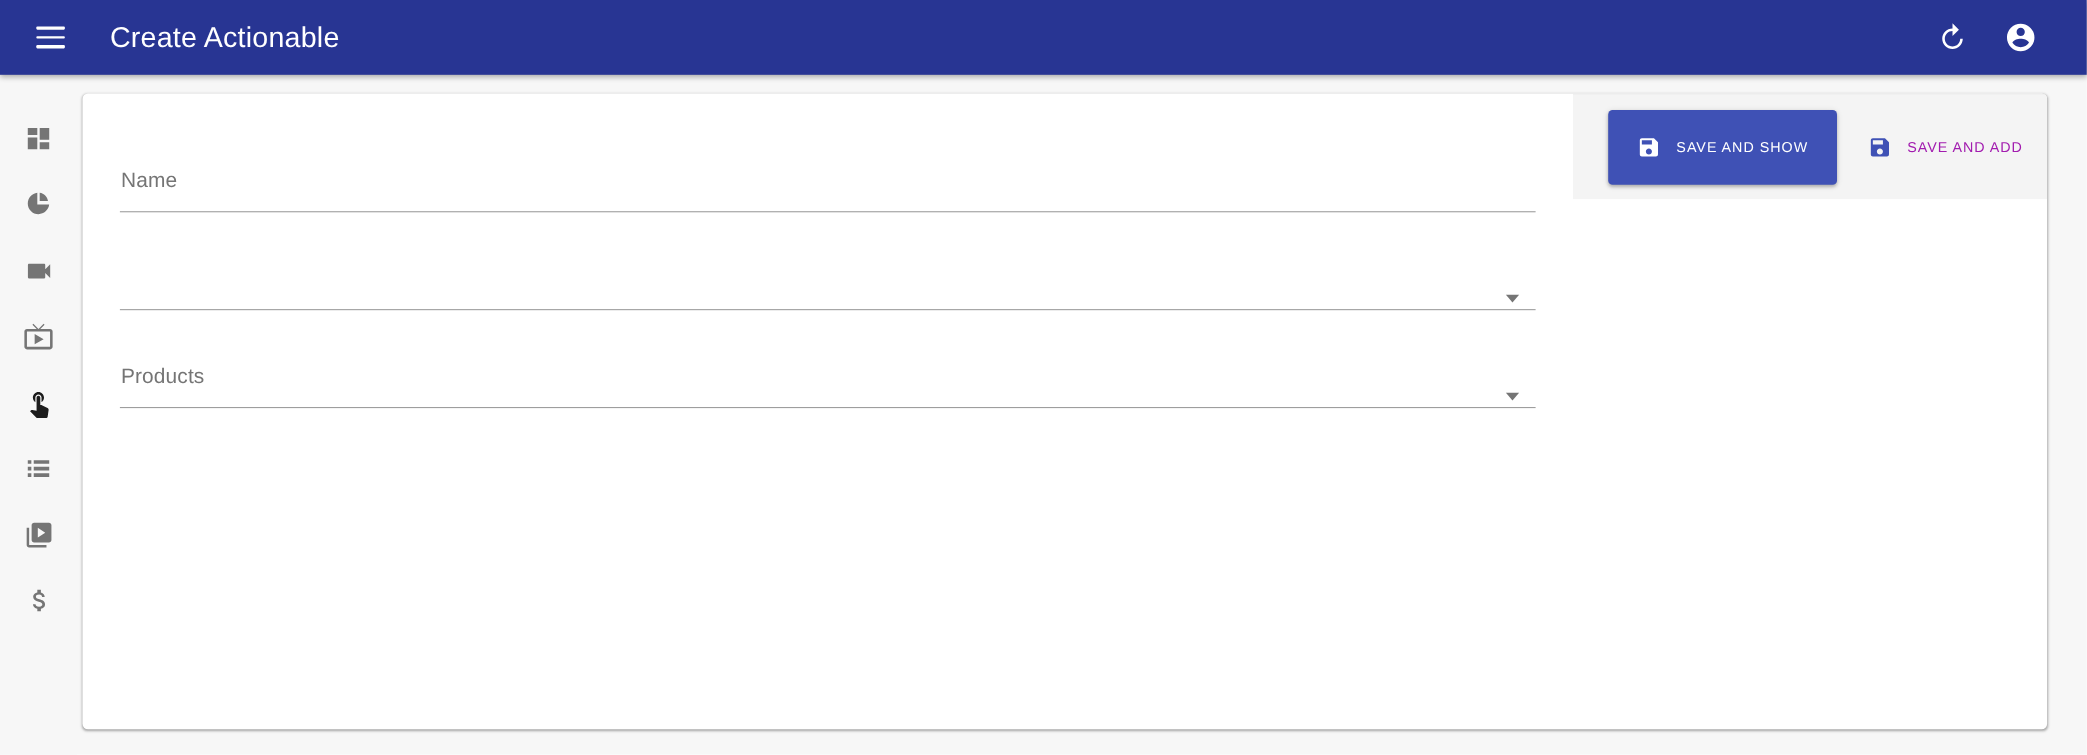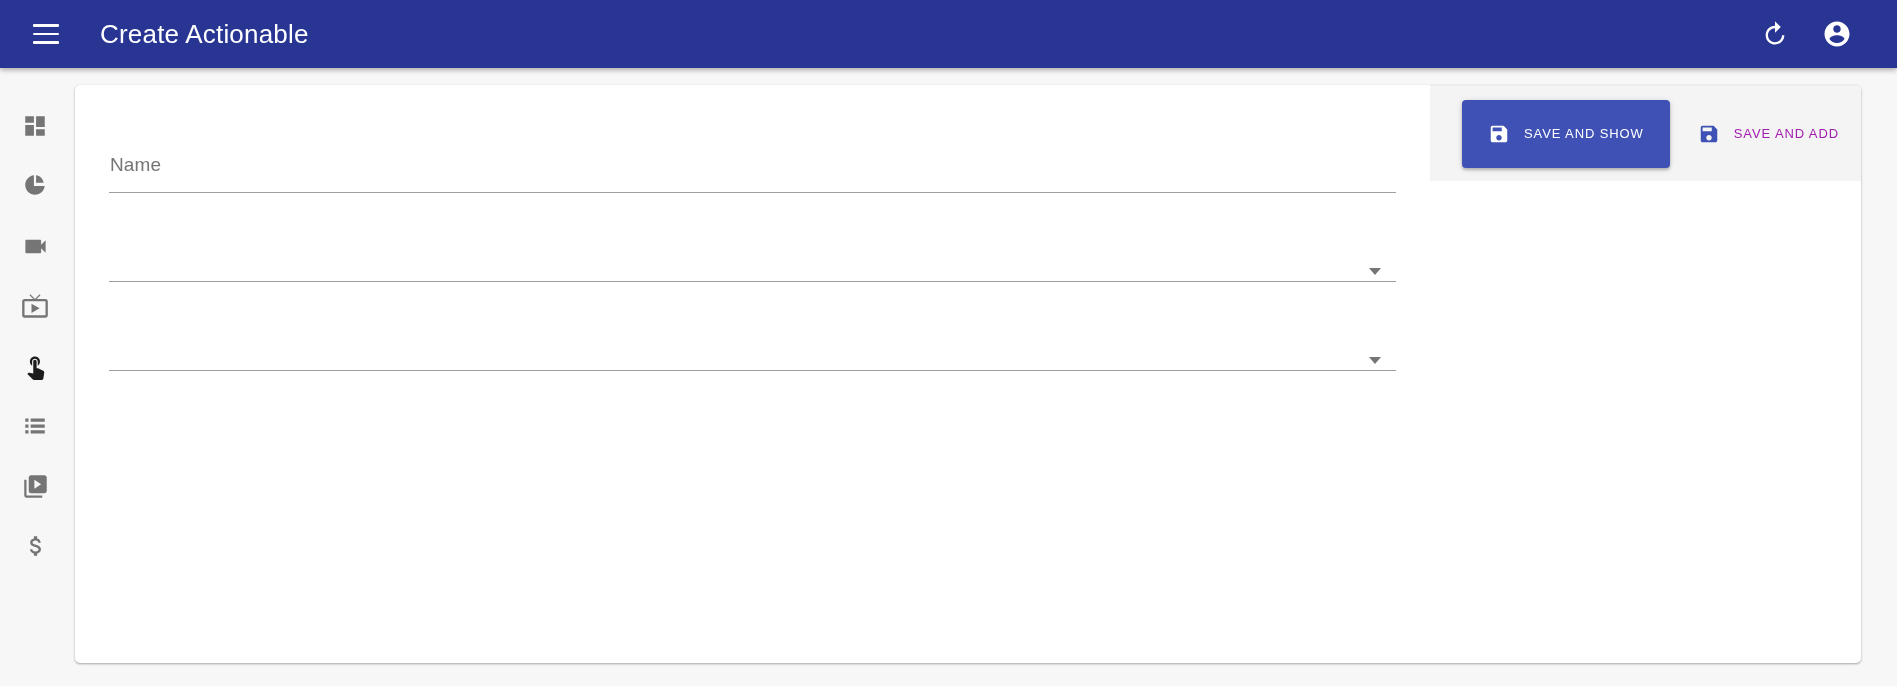--- a/index.html
+++ b/index.html
@@ -306,20 +306,21 @@
       </div>
 
       <div class="field">
         <div class="field-value"></div>
         <div class="dropdown-arrow"></div>
         <div class="field-line"></div>
       </div>
 
 
       <div class="field">
+        <div class="field-label">Products</div>
         <div class="field-value"></div>
         <div class="dropdown-arrow"></div>
         <div class="field-line"></div>
       </div>
 
     </div>
 
     <div class="card-actions">
 
       <button class="btn btn-raised">

